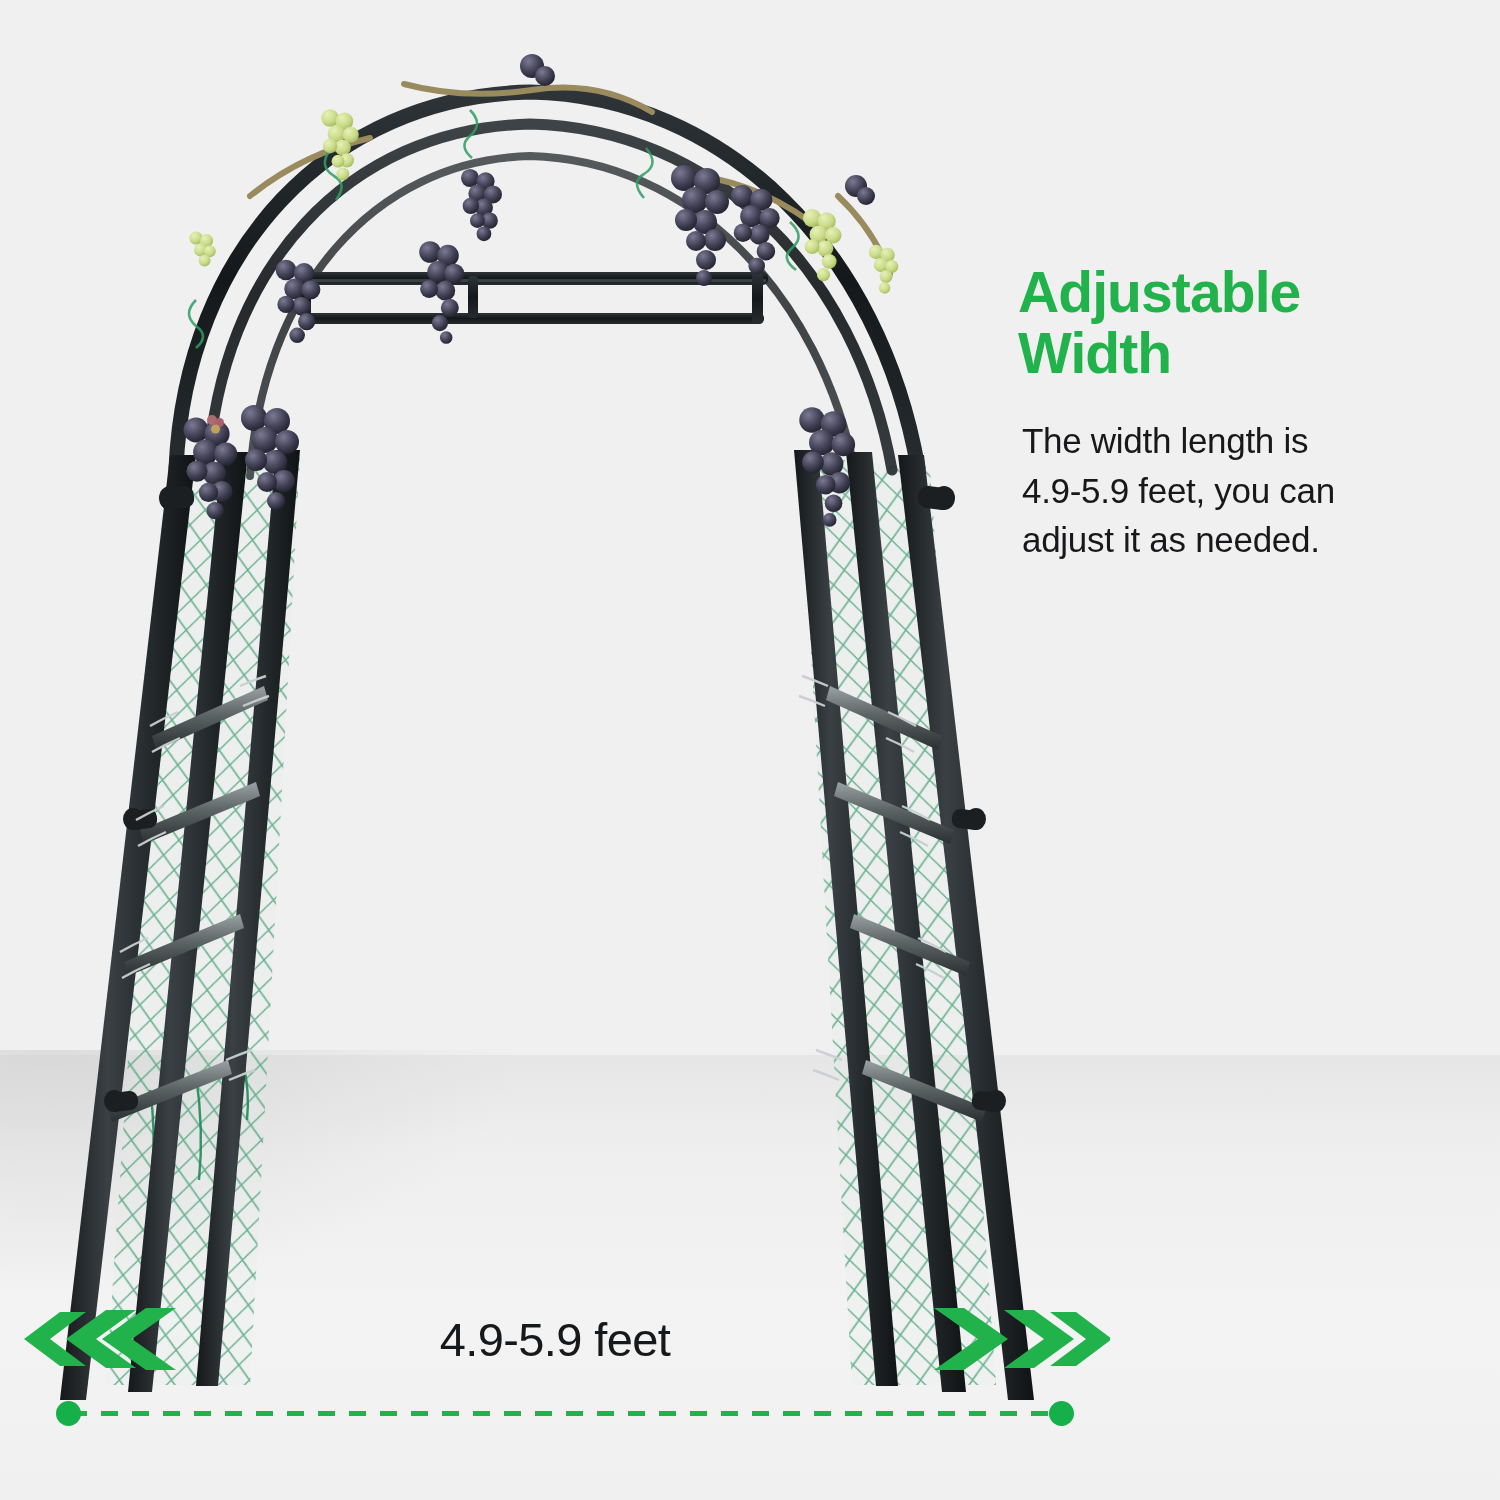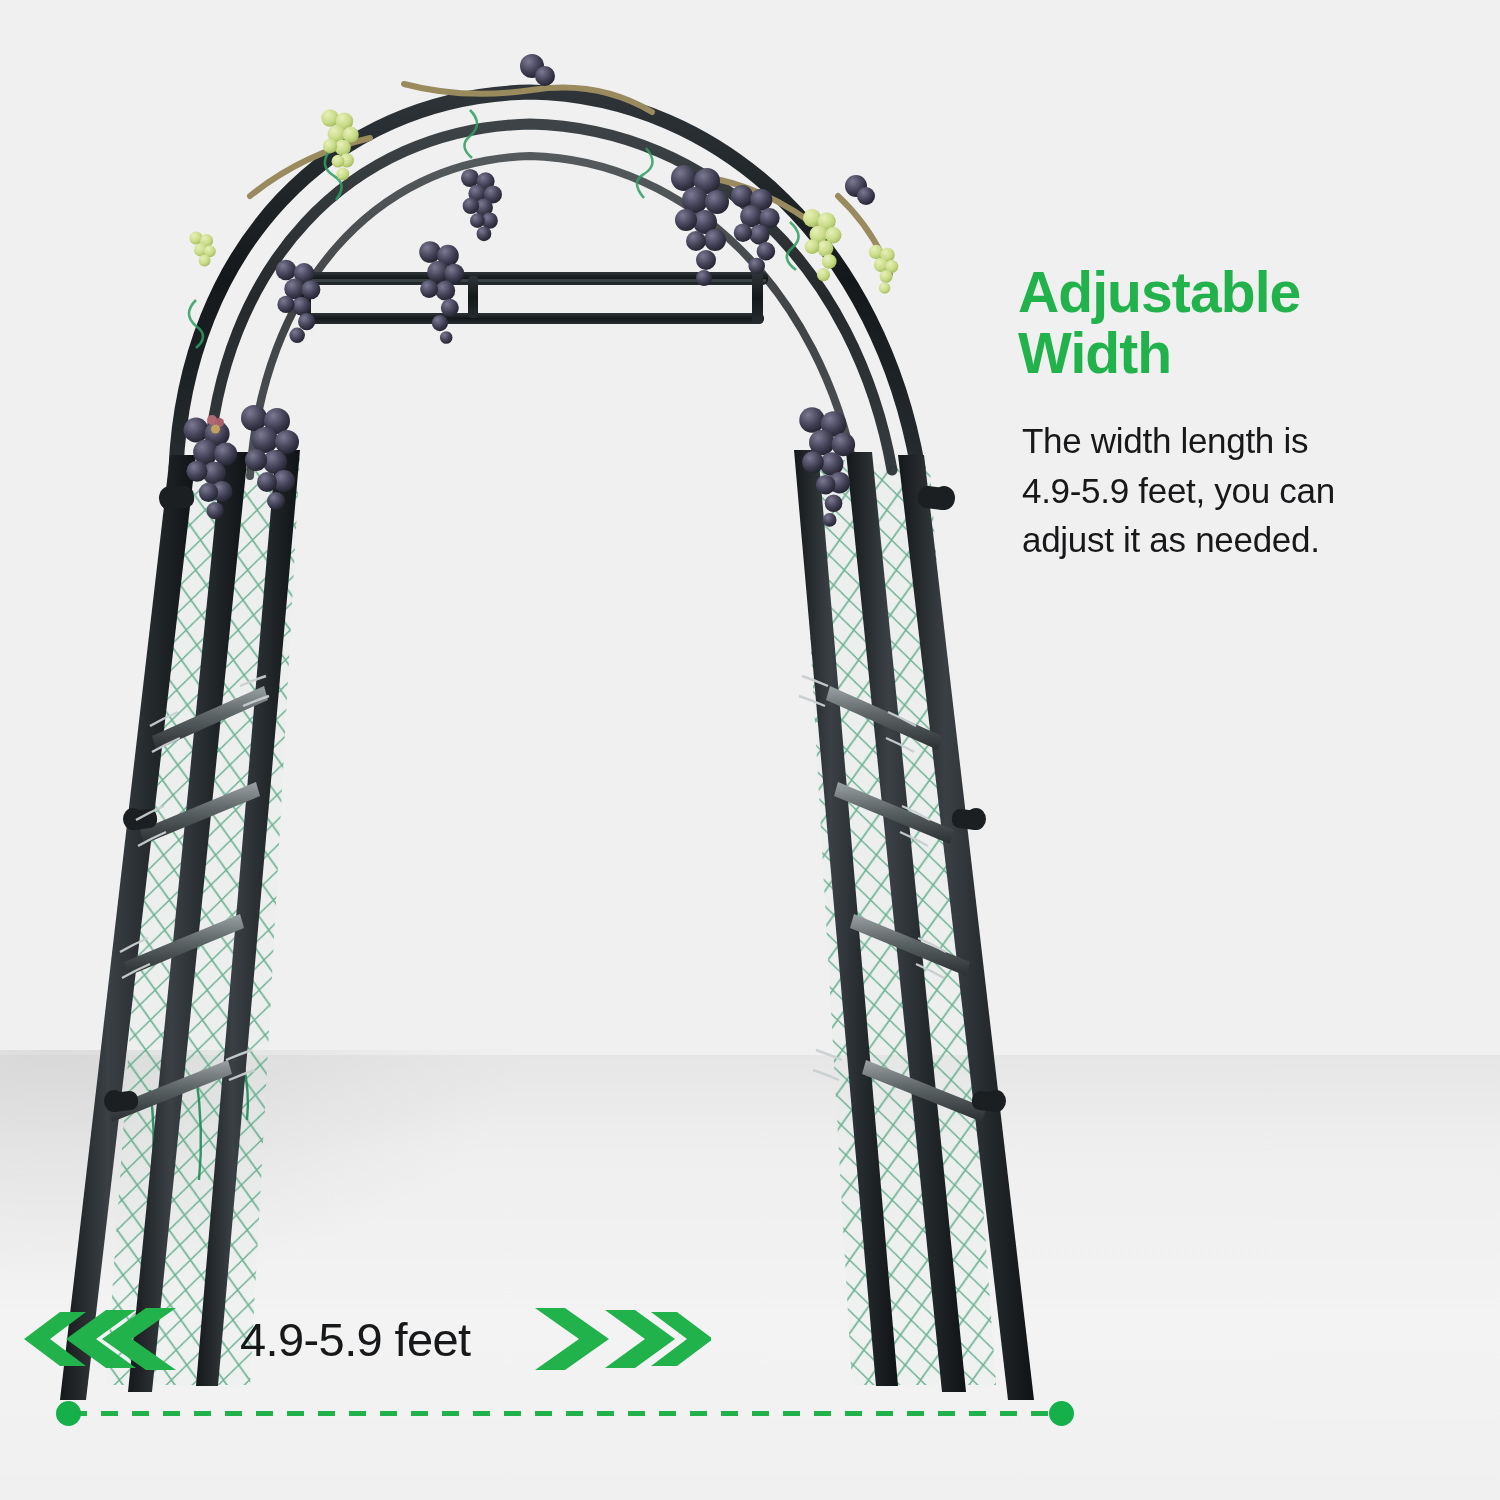--- a/index.html
+++ b/index.html
@@ -74,21 +74,21 @@
 
   
   .dimension {
     position: absolute;
     left: 0;
     top: 1296px;
     width: 1110px;
     height: 86px;
     display: flex;
     align-items: center;
-    justify-content: flex-start;
+    justify-content: space-between;
     gap: 64px;
   }
   .dim-label {
     color: #16181a;
     font-size: 47px;
     font-weight: 400;
     letter-spacing: -0.6px;
     white-space: nowrap;
   }
   .chev-group { display: flex; align-items: center; }

